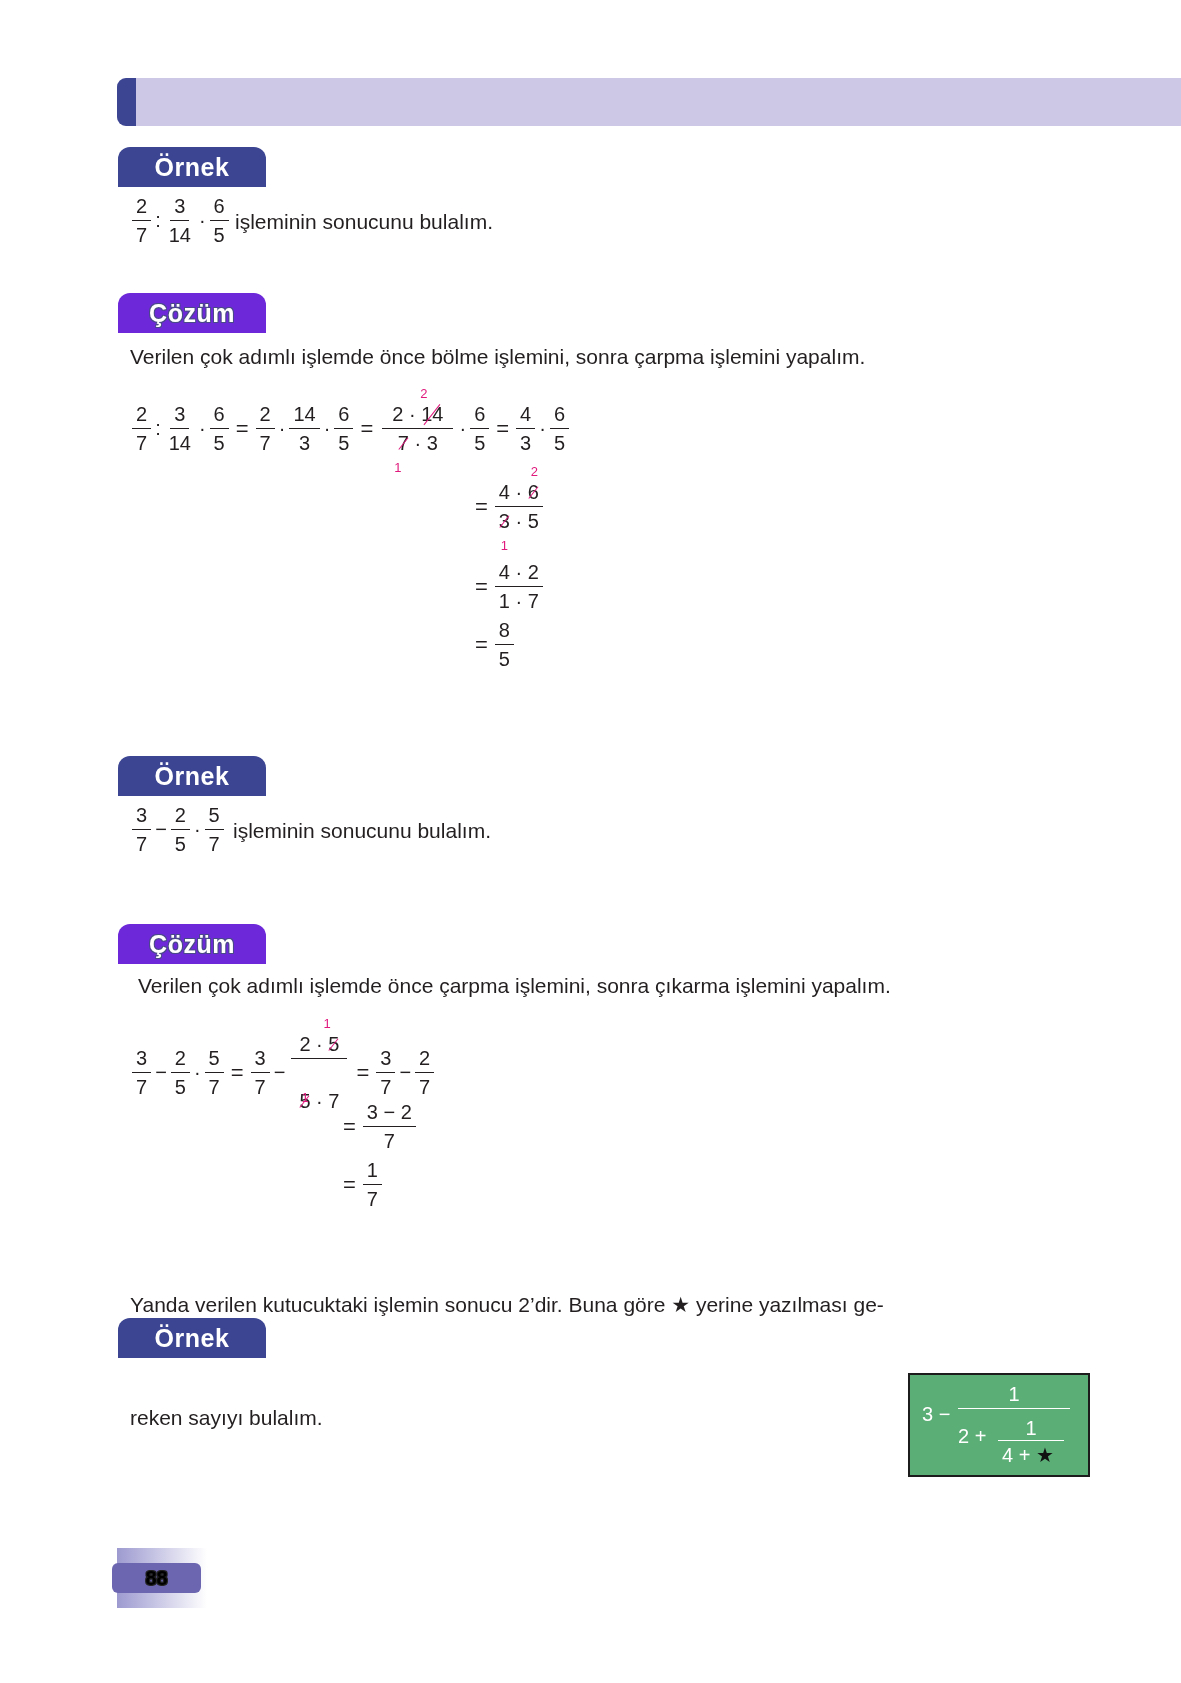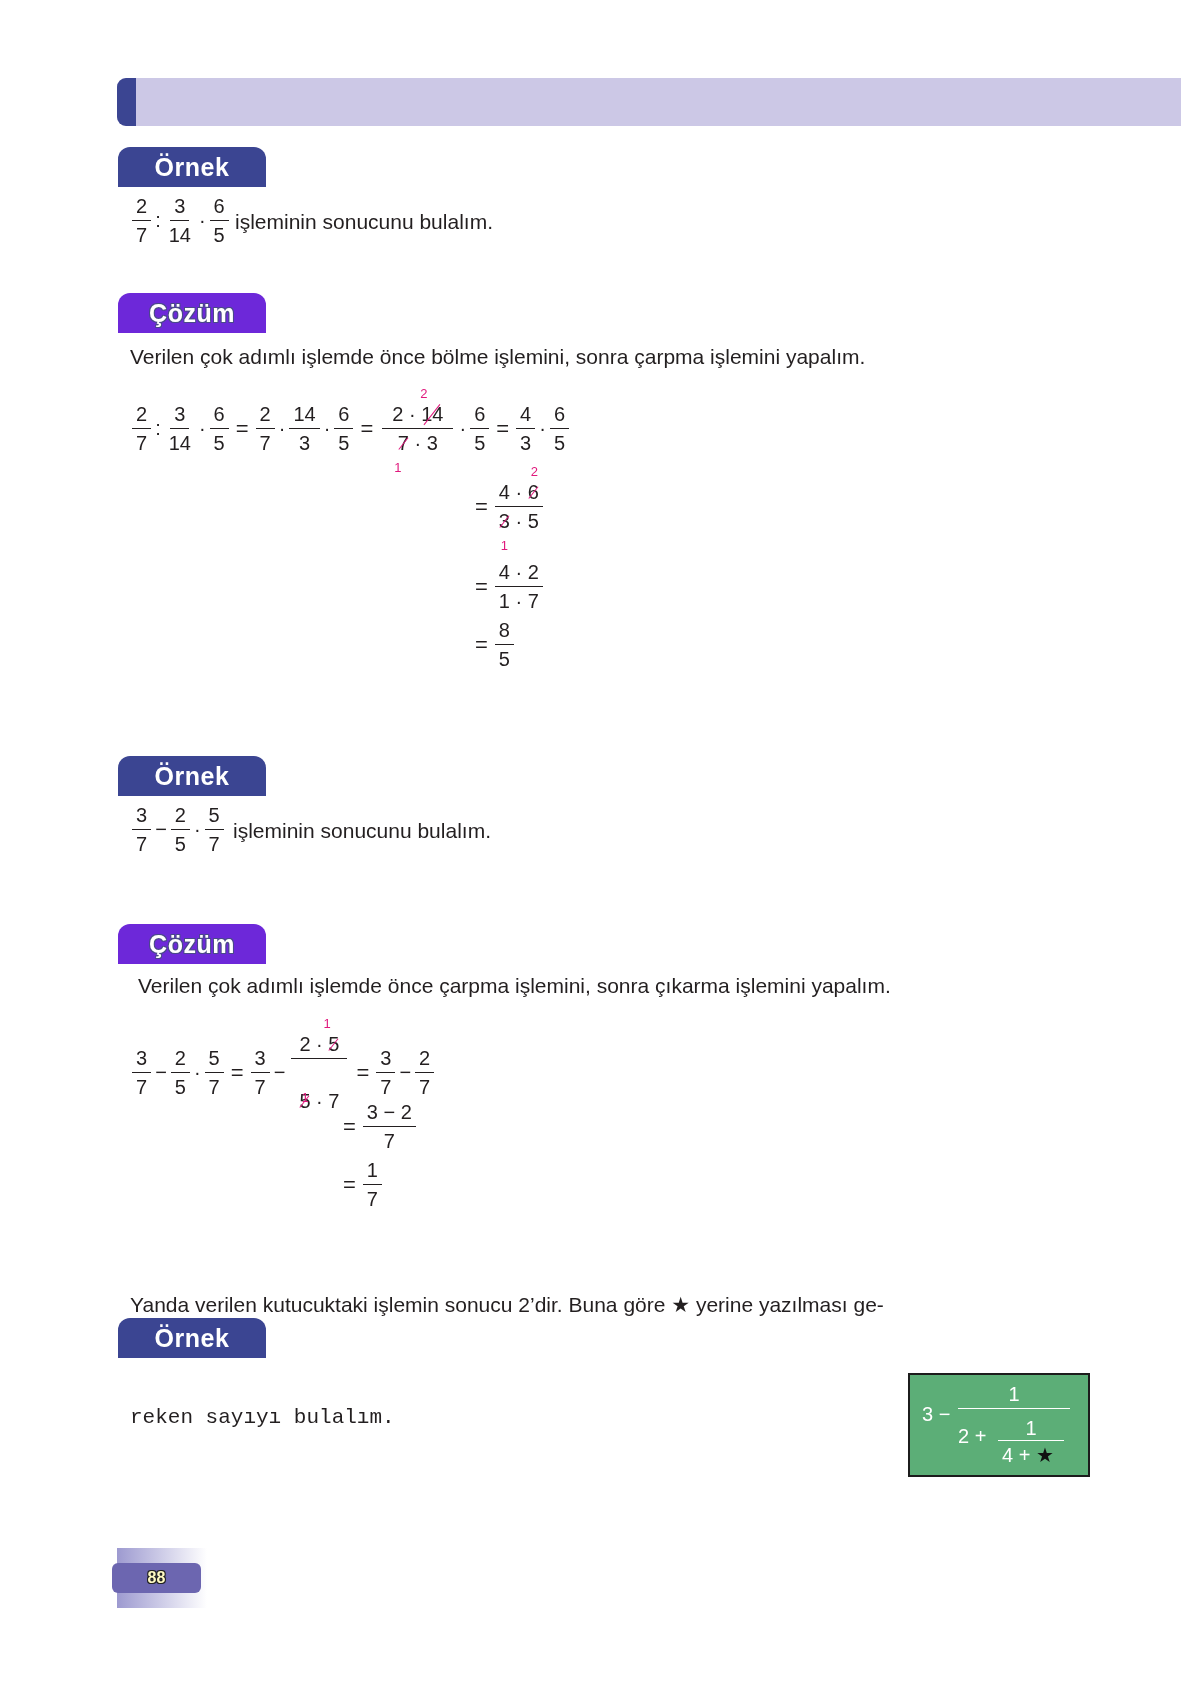--- a/index.html
+++ b/index.html
@@ -17,21 +17,21 @@
   .frac { display: inline-flex; flex-direction: column; align-items: center; margin: 0 2px; position: relative; }
   .frac .n { padding: 0 4px 2px; border-bottom: 1.4px solid #231f20; line-height: 24px; }
   .frac .d { padding: 2px 4px 0; line-height: 24px; }
   .op { margin: 0 2px; }
   .eq { margin: 0 5px; font-size: 22px; }
   .strike { position: relative; display: inline-block; }
   .strike::after { content: ""; position: absolute; left: -2px; right: -2px; top: 50%; height: 1.3px; background: #e0197d; transform: rotate(-52deg); }
   .mag { position: absolute; color: #e0197d; font-size: 13px; }
   .green-box { position: absolute; left: 908px; top: 1373px; width: 178px; height: 100px; background: #5cae77; border: 2px solid #1c1c1c; color: #fff; }
   .page-num-bg { position: absolute; left: 117px; top: 1548px; width: 90px; height: 60px; background: linear-gradient(90deg, #9d9ad0 0%, #ffffff 100%); }
-  .page-num { position: absolute; left: 112px; top: 1563px; width: 89px; height: 30px; background: #6c66b0; border-radius: 6px; color: #fef9c3; font-weight: bold; font-size: 16px; text-align: center; line-height: 30px; text-shadow: -1px -1px 0 #222, 1px -1px 0 #222, -1px 1px 0 #222, 1px 1px 0 #222; }
+  .page-num { position: absolute; left: 112px; top: 1563px; width: 89px; height: 30px; background: #6c66b0; border-radius: 6px; color: #000000; font-weight: bold; font-size: 20px; text-align: center; line-height: 30px; text-shadow: -1px -1px 0 #222, 1px -1px 0 #222, -1px 1px 0 #222, 1px 1px 0 #222; }
 </style>
 </head>
 <body>
 
 <div class="header-bar">
     <div class="accent"></div>
   </div>
 
 <div class="tag ornek" style="top:147px;">Örnek</div>
 <div class="math" style="left:130px; top:194px;">
@@ -203,21 +203,21 @@
 <div class="math" style="left:338px; top:1158px;">
   <span class="eq">=</span>
     <span class="frac">
       <span class="n">1</span>
       <span class="d">7</span>
     </span>
 </div>
 
 <div class="tag ornek" style="top:1318px;">Örnek</div>
 <div class="txt" style="left:130px; top:1293px;">Yanda verilen kutucuktaki işlemin sonucu 2’dir. Buna göre ★ yerine yazılması ge-</div>
-<div class="txt" style="left:130px; top:1406px;font-family:Liberation Mono, monospace;">reken sayıyı bulalım.</div>
+<div class="txt" style="left:130px; top:1406px;">reken sayıyı bulalım.</div>
 
 <div class="green-box">
   <span style="position:absolute; left:12px; top:28px; font-size:20px;">3 −</span>
   <span style="position:absolute; left:48px; top:8px; width:112px; text-align:center; font-size:20px; border-bottom:1.4px solid #fff; padding-bottom:2px;">1</span>
   <span style="position:absolute; left:48px; top:50px; font-size:20px;">2 +</span>
   <span style="position:absolute; left:88px; top:42px; width:66px; text-align:center; font-size:20px; border-bottom:1.4px solid #fff;">1</span>
   <span style="position:absolute; left:92px; top:68px; font-size:20px;"><span>4 + </span><span style="color:#111;">★</span></span>
 </div>
 
 <div class="page-num-bg"></div>

